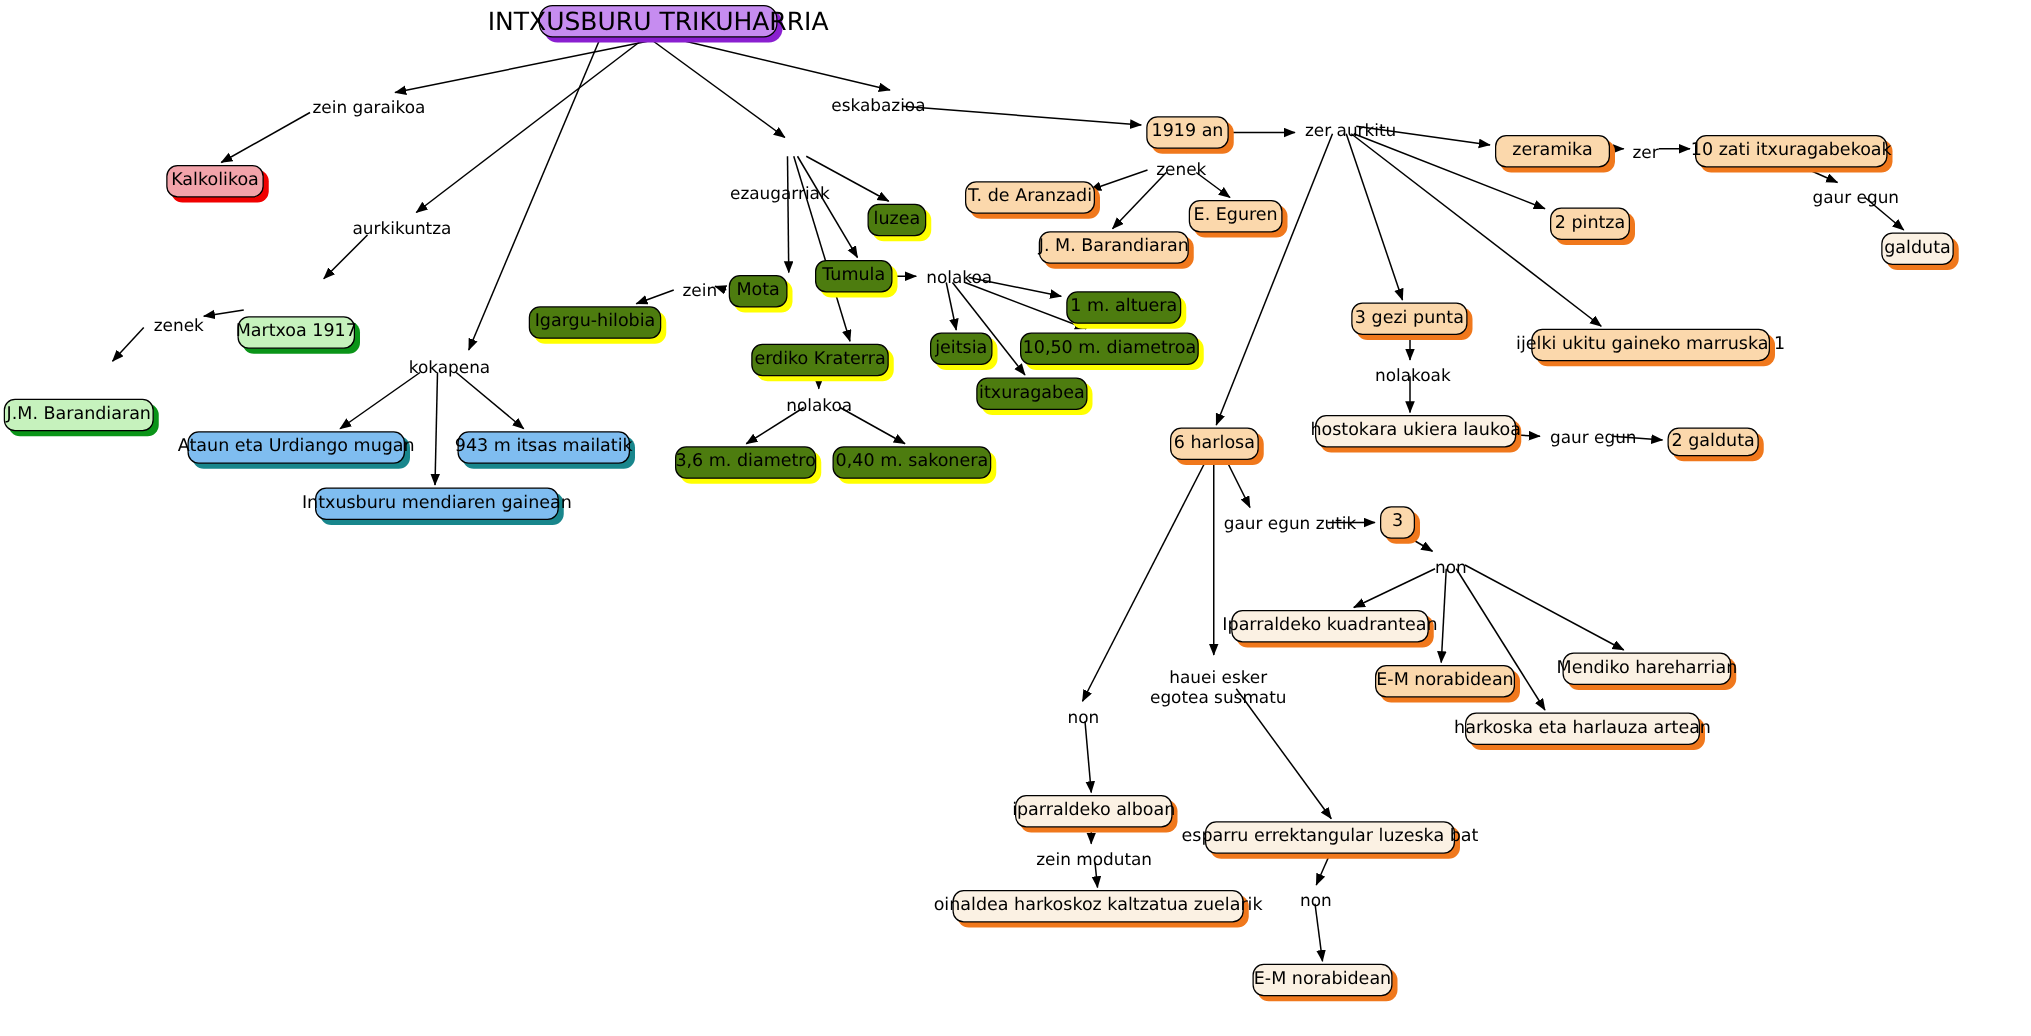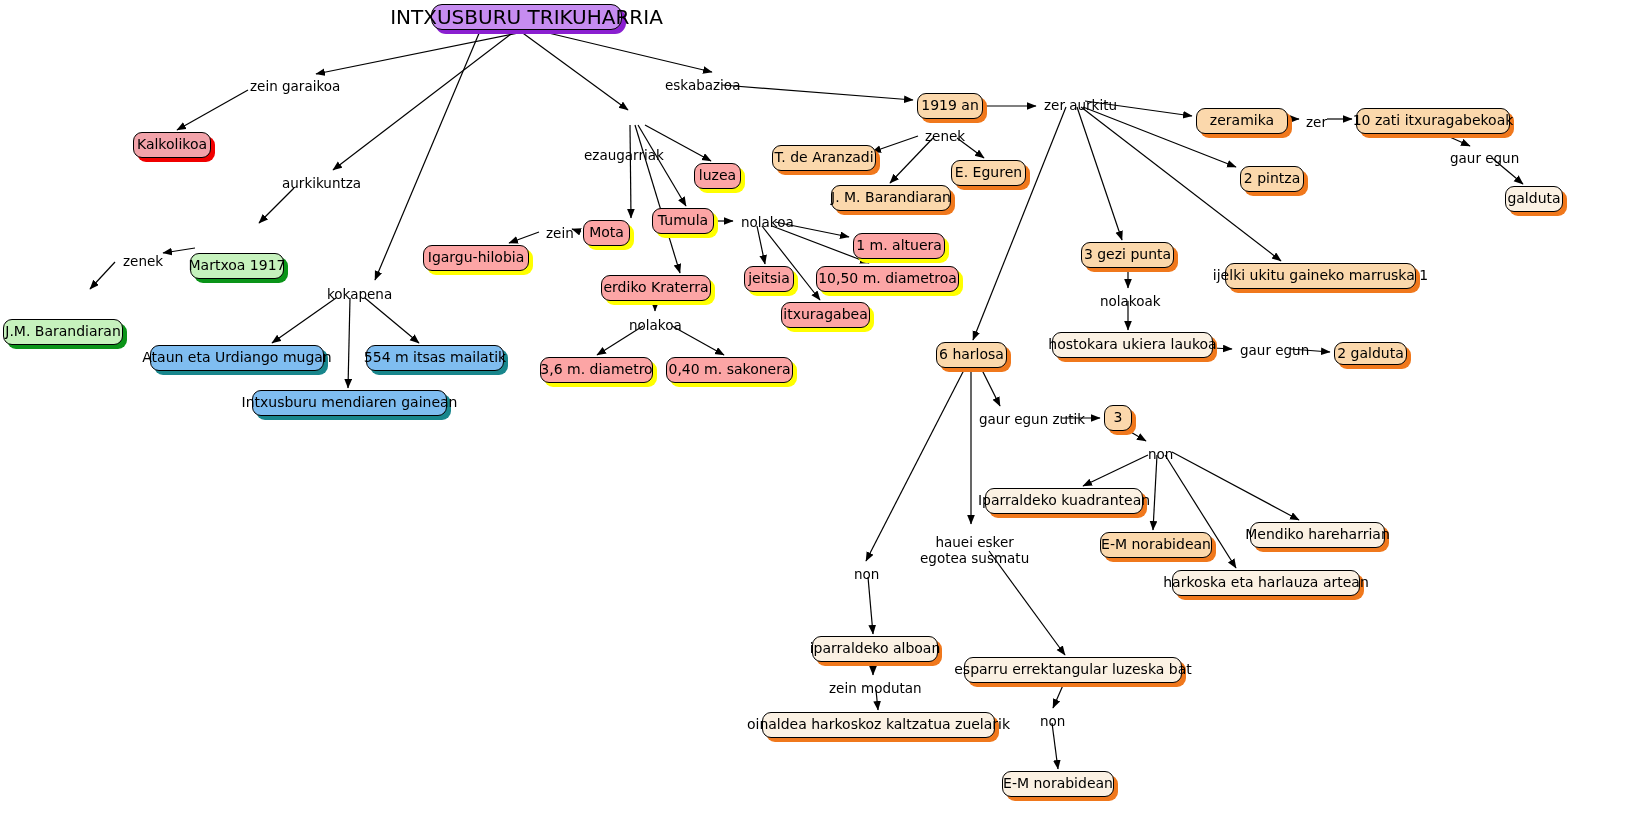--- a/index.html
+++ b/index.html
@@ -7,21 +7,21 @@
          font-family:"DejaVu Sans","Liberation Sans",sans-serif;overflow:hidden;}
   svg.edges{position:absolute;left:0;top:0;width:1625px;height:829px;pointer-events:none;}
   .node{position:absolute;box-sizing:border-box;display:flex;align-items:center;justify-content:center;
         border:1px solid #000;border-radius:9px;font-size:14px;color:#000;white-space:nowrap;
         line-height:1.1;padding:0 9px;}
   
   .n-root  {background:#c68cf0;box-shadow:4px 4px 0 0 #8a1fd0;border-radius:11px;font-size:20px;}
   .n-pink  {background:#f2a3aa;box-shadow:4px 4px 0 0 #f00000;}
   .n-green {background:#c6f2bd;box-shadow:4px 4px 0 0 #0a9418;margin-top:28px;}
   .n-blue  {background:#7fbdf0;box-shadow:4px 4px 0 0 #18868c;}
-  .n-yellow{background:#fca5a5;box-shadow:4px 4px 0 0 #ffff00;}
+  .n-yellow{background:#4d7c0f;box-shadow:4px 4px 0 0 #ffff00;}
   .n-peach {background:#fbd8ac;box-shadow:4px 4px 0 0 #f0781c;}
   .n-cream {background:#fbf1e3;box-shadow:4px 4px 0 0 #f0781c;}
   .lbl{position:absolute;font-size:13.5px;color:#000;white-space:pre;line-height:1.15;text-align:center;}
 </style>
 </head>
 <body>
 
 <div id="stage">
   <svg class="edges" xmlns="http://www.w3.org/2000/svg">
     <defs>
@@ -91,21 +91,21 @@
         <polyline points="1064,683 1053,708" fill="none" stroke="#000000" stroke-width="1.2" marker-end="url(#arrow)"></polyline>
         <polyline points="1052,723 1058,769" fill="none" stroke="#000000" stroke-width="1.2" marker-end="url(#arrow)"></polyline>
       </g>
   </svg>
   <div id="node-layer">
       <div class="node n-root" style="left: 431px; top: 4px; width: 191px; height: 26px;">INTXUSBURU TRIKUHARRIA</div>
       <div class="node n-pink" style="left: 133px; top: 132px; width: 78px; height: 26px;">Kalkolikoa</div>
       <div class="node n-green" style="left: 190px; top: 225px; width: 94px; height: 26px;">Martxoa 1917</div>
       <div class="node n-green" style="left: 3px; top: 291px; width: 120px; height: 26px;">J.M. Barandiaran</div>
       <div class="node n-blue" style="left: 150px; top: 345px; width: 174px; height: 26px;">Ataun eta Urdiango mugan</div>
-      <div class="node n-blue" style="left: 366px; top: 345px; width: 138px; height: 26px;">554 m itsas mailatik</div>
+      <div class="node n-blue" style="left: 366px; top: 345px; width: 138px; height: 26px;">943 m itsas mailatik</div>
       <div class="node n-blue" style="left: 252px; top: 390px; width: 195px; height: 26px;">Intxusburu mendiaren gainean</div>
       <div class="node n-yellow" style="left: 423px; top: 245px; width: 106px; height: 26px;">Igargu-hilobia</div>
       <div class="node n-yellow" style="left: 583px; top: 220px; width: 47px; height: 26px;">Mota</div>
       <div class="node n-yellow" style="left: 652px; top: 208px; width: 62px; height: 26px;">Tumula</div>
       <div class="node n-yellow" style="left: 694px; top: 163px; width: 47px; height: 26px;">luzea</div>
       <div class="node n-yellow" style="left: 601px; top: 275px; width: 110px; height: 26px;">erdiko Kraterra</div>
       <div class="node n-yellow" style="left: 540px; top: 357px; width: 113px; height: 26px;">3,6 m. diametro</div>
       <div class="node n-yellow" style="left: 666px; top: 357px; width: 127px; height: 26px;">0,40 m. sakonera</div>
       <div class="node n-yellow" style="left: 744px; top: 266px; width: 50px; height: 26px;">jeitsia</div>
       <div class="node n-yellow" style="left: 853px; top: 233px; width: 92px; height: 26px;">1 m. altuera</div>
@@ -123,21 +123,21 @@
       <div class="node n-peach" style="left: 1225px; top: 263px; width: 191px; height: 26px;">ijelki ukitu gaineko marruska 1</div>
       <div class="node n-cream" style="left: 1052px; top: 332px; width: 161px; height: 26px;">hostokara ukiera laukoa</div>
       <div class="node n-peach" style="left: 1334px; top: 342px; width: 73px; height: 23px;">2 galduta</div>
       <div class="node n-peach" style="left: 936px; top: 342px; width: 71px; height: 26px;">6 harlosa</div>
       <div class="node n-peach" style="left: 1104px; top: 405px; width: 28px; height: 26px;">3</div>
       <div class="node n-cream" style="left: 985px; top: 488px; width: 158px; height: 26px;">Iparraldeko kuadrantean</div>
       <div class="node n-peach" style="left: 1100px; top: 532px; width: 112px; height: 26px;">E-M norabidean</div>
       <div class="node n-cream" style="left: 1250px; top: 522px; width: 135px; height: 26px;">Mendiko hareharrian</div>
       <div class="node n-cream" style="left: 1172px; top: 570px; width: 188px; height: 26px;">harkoska eta harlauza artean</div>
       <div class="node n-cream" style="left: 812px; top: 636px; width: 126px; height: 26px;">iparraldeko alboan</div>
-      <div class="node n-cream" style="left: 964px; top: 657px; width: 218px; height: 26px;">esparru errektangular luzeska bat</div>
+      <div class="node n-cream" style="left: 964px; top: 657px; width: 200px; height: 26px;">esparru errektangular luzeska bat</div>
       <div class="node n-cream" style="left: 762px; top: 712px; width: 233px; height: 26px;">oinaldea harkoskoz kaltzatua zuelarik</div>
       <div class="node n-cream" style="left: 1002px; top: 771px; width: 112px; height: 26px;">E-M norabidean</div>
     </div>
   <div id="label-layer">
       <div class="lbl" style="left: 250px; top: 79px;">zein garaikoa</div>
       <div class="lbl" style="left: 282px; top: 176px;">aurkikuntza</div>
       <div class="lbl" style="left: 123px; top: 254px;">zenek</div>
       <div class="lbl" style="left: 327px; top: 287px;">kokapena</div>
       <div class="lbl" style="left: 584px; top: 117px; margin-top: 31px;">ezaugarriak</div>
       <div class="lbl" style="left: 546px; top: 226px;">zein</div>

